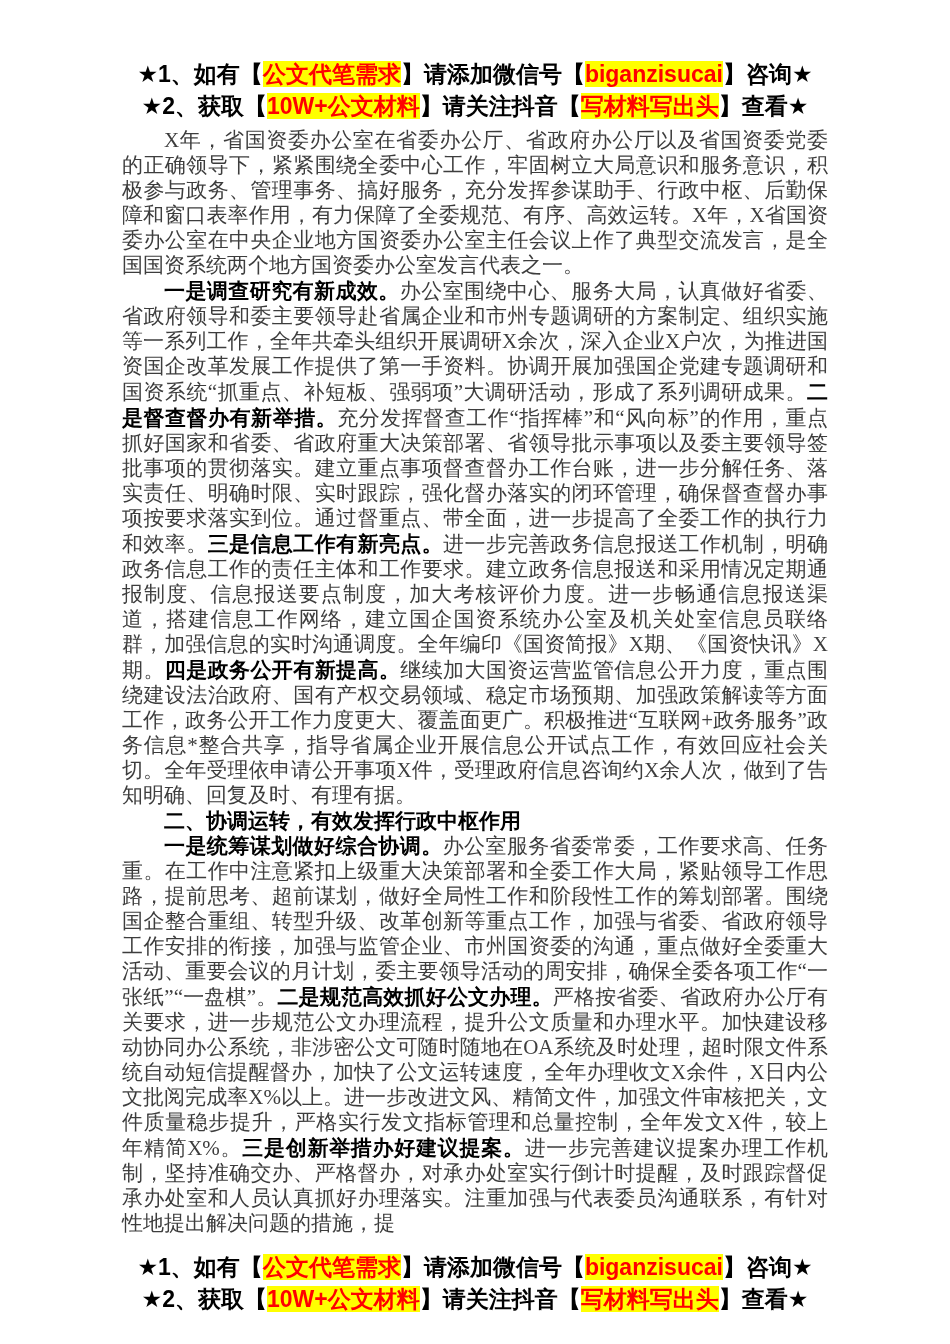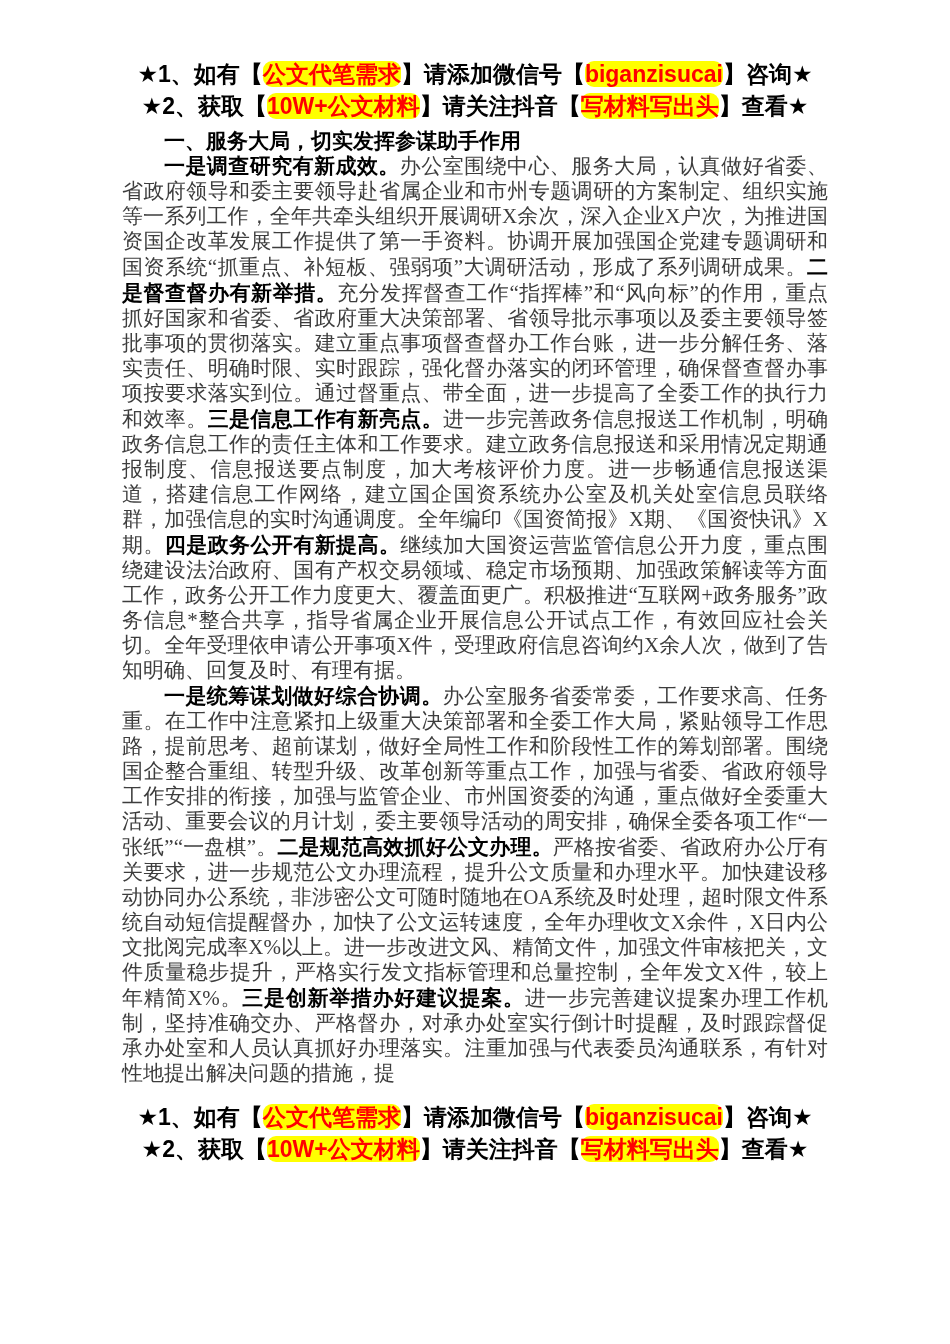--- a/index.html
+++ b/index.html
@@ -48,39 +48,39 @@
   }
   
   .seg-bold {
     font-family: "Liberation Sans", "DejaVu Sans", sans-serif;
     font-weight: 700;
     color: var(--bold-text, #000000);
   }
   .seg-hl {
     color: var(--promo-red, #ff0000);
     background-color: var(--hl-yellow, #ffff00);
-    border-radius: 9px;
   }
   .seg-u {
     text-underline-offset: 3px;
   }
 </style>
 </head>
 <body>
 
 <div class="page">
 
   <div class="banner banner-top">
     <p class="banner-line"><span class="seg-plain">★1、如有【</span><span class="seg-hl">公文代笔需求</span><span class="seg-plain">】请</span><span class="seg-u">添加</span><span class="seg-plain">微信号【</span><span class="seg-hl seg-u">biganzisucai</span><span class="seg-plain">】咨询★</span></p>
     <p class="banner-line"><span class="seg-plain">★2、获取【</span><span class="seg-hl">10W+公文材料</span><span class="seg-plain">】请</span><span class="seg-u">关注</span><span class="seg-plain">抖音【</span><span class="seg-hl seg-u">写材料写出头</span><span class="seg-plain">】查看★</span></p>
   </div>
 
   <div class="doc-body">
-      <p class="para heading"><span class="seg-bold">一、服务大局，切实发挥参谋助手作用</span></p>
+      <p class="para body"><span class="seg-normal">X年，省国资委办公室在省委办公厅、省政府办公厅以及省国资委党委的正确领导下，紧紧围绕全委中心工作，牢固树立大局意识和服务意识，积极参与政务、管理事务、搞好服务，充分发挥参谋助手、行政中枢、后勤保障和窗口表率作用，有力保障了全委规范、有序、高效运转。X年，X省国资委办公室在中央企业地方国资委办公室主任会议上作了典型交流发言，是全国国资系统两个地方国资委办公室发言代表之一。</span></p>
       <p class="para body"><span class="seg-bold">一是调查研究有新成效。</span><span class="seg-normal">办公室围绕中心、服务大局，认真做好省委、省政府领导和委主要领导赴省属企业和市州专题调研的方案制定、组织实施等一系列工作，全年共牵头组织开展调研X余次，深入企业X户次，为推进国资国企改革发展工作提供了第一手资料。协调开展加强国企党建专题调研和国资系统“抓重点、补短板、强弱项”大调研活动，形成了系列调研成果。</span><span class="seg-bold">二是督查督办有新举措。</span><span class="seg-normal">充分发挥督查工作“指挥棒”和“风向标”的作用，重点抓好国家和省委、省政府重大决策部署、省领导批示事项以及委主要领导签批事项的贯彻落实。建立重点事项督查督办工作台账，进一步分解任务、落实责任、明确时限、实时跟踪，强化督办落实的闭环管理，确保督查督办事项按要求落实到位。通过督重点、带全面，进一步提高了全委工作的执行力和效率。</span><span class="seg-bold">三是信息工作有新亮点。</span><span class="seg-normal">进一步完善政务信息报送工作机制，明确政务信息工作的责任主体和工作要求。建立政务信息报送和采用情况定期通报制度、信息报送要点制度，加大考核评价力度。进一步畅通信息报送渠道，搭建信息工作网络，建立国企国资系统办公室及机关处室信息员联络群，加强信息的实时沟通调度。全年编印《国资简报》X期、《国资快讯》X期。</span><span class="seg-bold">四是政务公开有新提高。</span><span class="seg-normal">继续加大国资运营监管信息公开力度，重点围绕建设法治政府、国有产权交易领域、稳定市场预期、加强政策解读等方面工作，政务公开工作力度更大、覆盖面更广。积极推进“互联网+政务服务”政务信息*整合共享，指导省属企业开展信息公开试点工作，有效回应社会关切。全年受理依申请公开事项X件，受理政府信息咨询约X余人次，做到了告知明确、回复及时、有理有据。</span></p>
+      <p class="para heading"><span class="seg-bold">二、协调运转，有效发挥行政中枢作用</span></p>
       <p class="para body"><span class="seg-bold">一是统筹谋划做好综合协调。</span><span class="seg-normal">办公室服务省委常委，工作要求高、任务重。在工作中注意紧扣上级重大决策部署和全委工作大局，紧贴领导工作思路，提前思考、超前谋划，做好全局性工作和阶段性工作的筹划部署。围绕国企整合重组、转型升级、改革创新等重点工作，加强与省委、省政府领导工作安排的衔接，加强与监管企业、市州国资委的沟通，重点做好全委重大活动、重要会议的月计划，委主要领导活动的周安排，确保全委各项工作“一张纸”“一盘棋”。</span><span class="seg-bold">二是规范高效抓好公文办理。</span><span class="seg-normal">严格按省委、省政府办公厅有关要求，进一步规范公文办理流程，提升公文质量和办理水平。加快建设移动协同办公系统，非涉密公文可随时随地在OA系统及时处理，超时限文件系统自动短信提醒督办，加快了公文运转速度，全年办理收文X余件，X日内公文批阅完成率X%以上。进一步改进文风、精简文件，加强文件审核把关，文件质量稳步提升，严格实行发文指标管理和总量控制，全年发文X件，较上年精简X%。</span><span class="seg-bold">三是创新举措办好建议提案。</span><span class="seg-normal">进一步完善建议提案办理工作机制，坚持准确交办、严格督办，对承办处室实行倒计时提醒，及时跟踪督促承办处室和人员认真抓好办理落实。注重加强与代表委员沟通联系，有针对性地提出解决问题的措施，提</span></p>
     </div>
 
   <div class="banner banner-bottom">
     <p class="banner-line"><span class="seg-plain">★1、如有【</span><span class="seg-hl">公文代笔需求</span><span class="seg-plain">】请</span><span class="seg-u">添加</span><span class="seg-plain">微信号【</span><span class="seg-hl seg-u">biganzisucai</span><span class="seg-plain">】咨询★</span></p>
     <p class="banner-line"><span class="seg-plain">★2、获取【</span><span class="seg-hl">10W+公文材料</span><span class="seg-plain">】请</span><span class="seg-u">关注</span><span class="seg-plain">抖音【</span><span class="seg-hl seg-u">写材料写出头</span><span class="seg-plain">】查看★</span></p>
   </div>
 
 </div>
 

